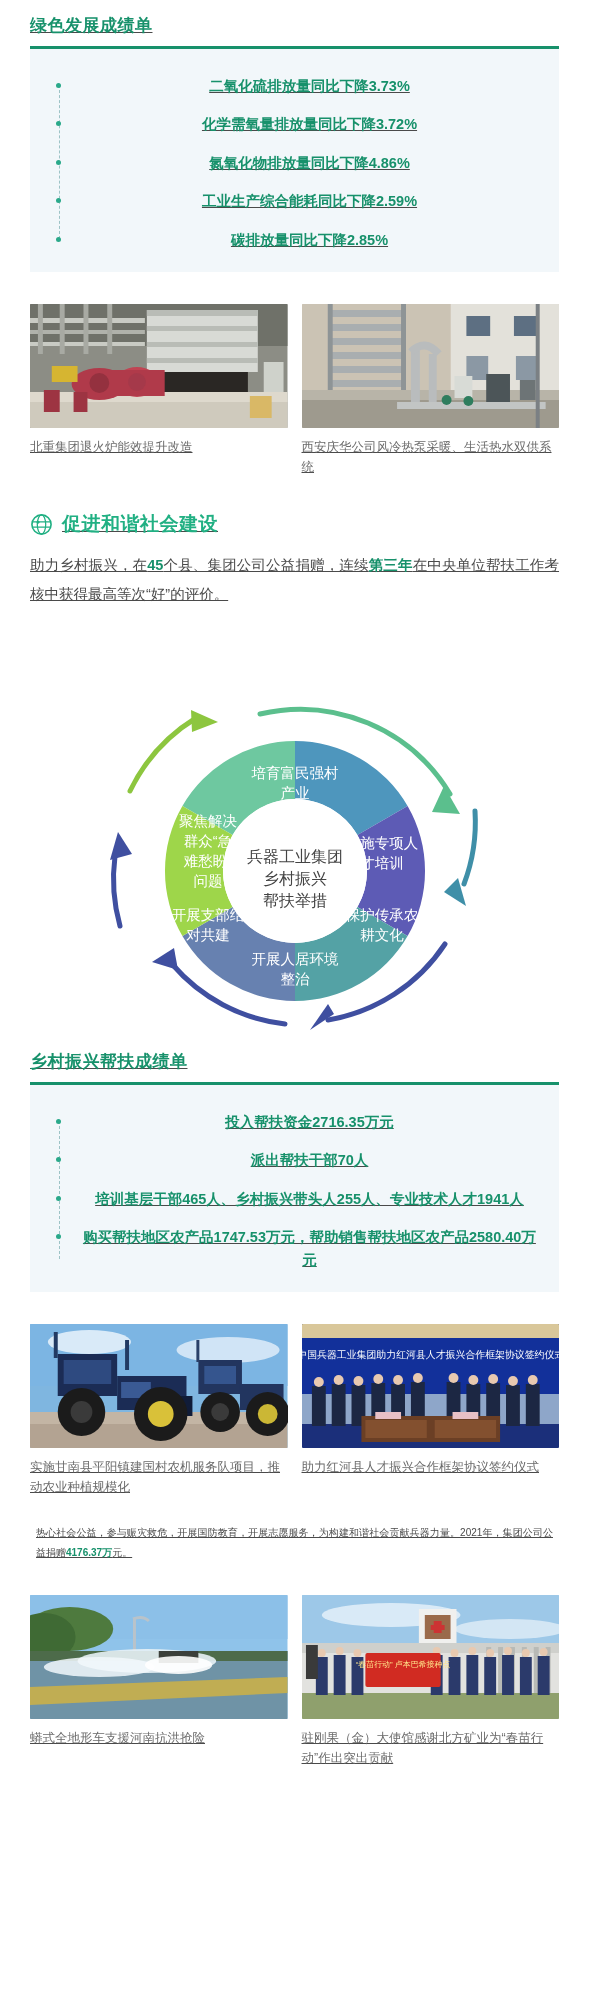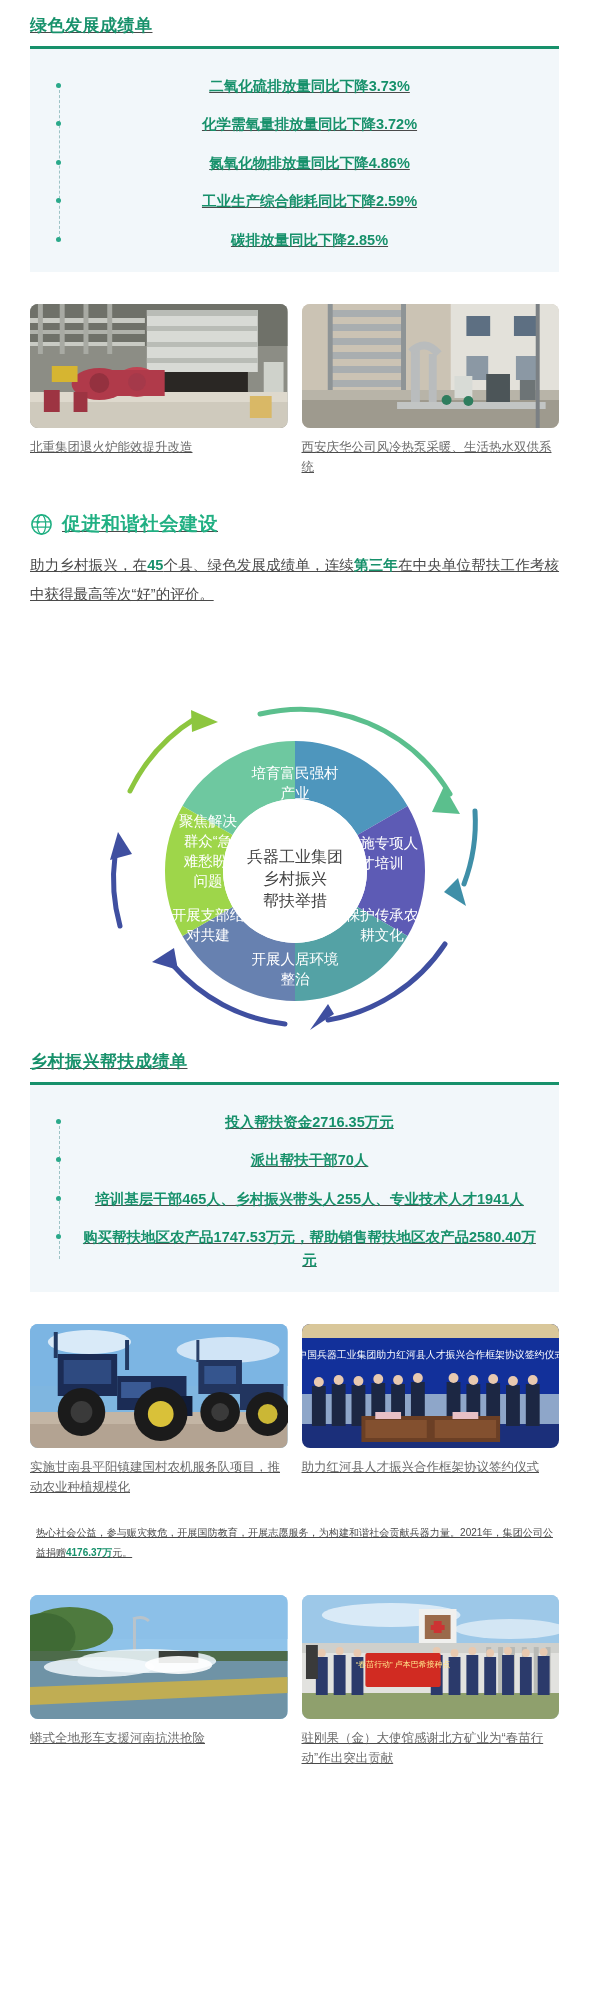--- a/index.html
+++ b/index.html
@@ -62,21 +62,21 @@
   
   .photo-row {
     display: flex;
     gap: 14px;
     margin-top: 22px;
   }
   .photo-cell { width: calc(50% - 7px); margin-top: 10px; }
   .photo {
     width: 100%;
     height: 124px;
-    border-radius: 8px;
+    border-radius: 1px;
     overflow: hidden;
     position: relative;
   }
   .photo svg { display: block; width: 100%; height: 100%; }
   .photo-cap {
     margin-top: 9px;
     font-size: 12.5px;
     line-height: 1.6;
     color: #6b6b6b;
   }
@@ -220,21 +220,21 @@
         <circle cx="12" cy="12" r="10" fill="none" stroke="#21b083" stroke-width="1.7"></circle>
         <ellipse cx="12" cy="12" rx="4.4" ry="10" fill="none" stroke="#21b083" stroke-width="1.3"></ellipse>
         <path d="M2.4 9.2 H21.6 M2.4 14.8 H21.6" stroke="#21b083" stroke-width="1.2" fill="none"></path>
         <circle cx="8.4" cy="9.6" r="1.5" fill="#21b083"></circle>
       </svg>
     </span>
     <span class="section-title">促进和谐社会建设</span>
   </div>
 
   <p class="section-para">
-    <span>助力乡村振兴，在</span><span class="hl">45</span><span>个县、绿色发展成绩单，连续</span><span class="hl">第三年</span><span>在中央单位帮扶工作考核中获得最高等次“好”的评价。</span>
+    <span>助力乡村振兴，在</span><span class="hl">45</span><span>个县、集团公司公益捐赠，连续</span><span class="hl">第三年</span><span>在中央单位帮扶工作考核中获得最高等次“好”的评价。</span>
   </p>
 
   <div class="diagram-wrap">
     <svg class="diagram" viewBox="0 0 470 410">
 
       <g fill="none" stroke-linecap="round">
         <path d="M70 165 A 175 175 0 0 1 136 92" stroke="#8dc63f" stroke-width="5"></path>
         <path d="M200 88 A 175 175 0 0 1 390 168" stroke="#5bbf8d" stroke-width="5"></path>
         <path d="M415 185 A 175 175 0 0 1 404 258" stroke="#3f8fa8" stroke-width="5"></path>
         <path d="M385 318 A 175 175 0 0 1 268 394" stroke="#3f4fa0" stroke-width="5"></path>

